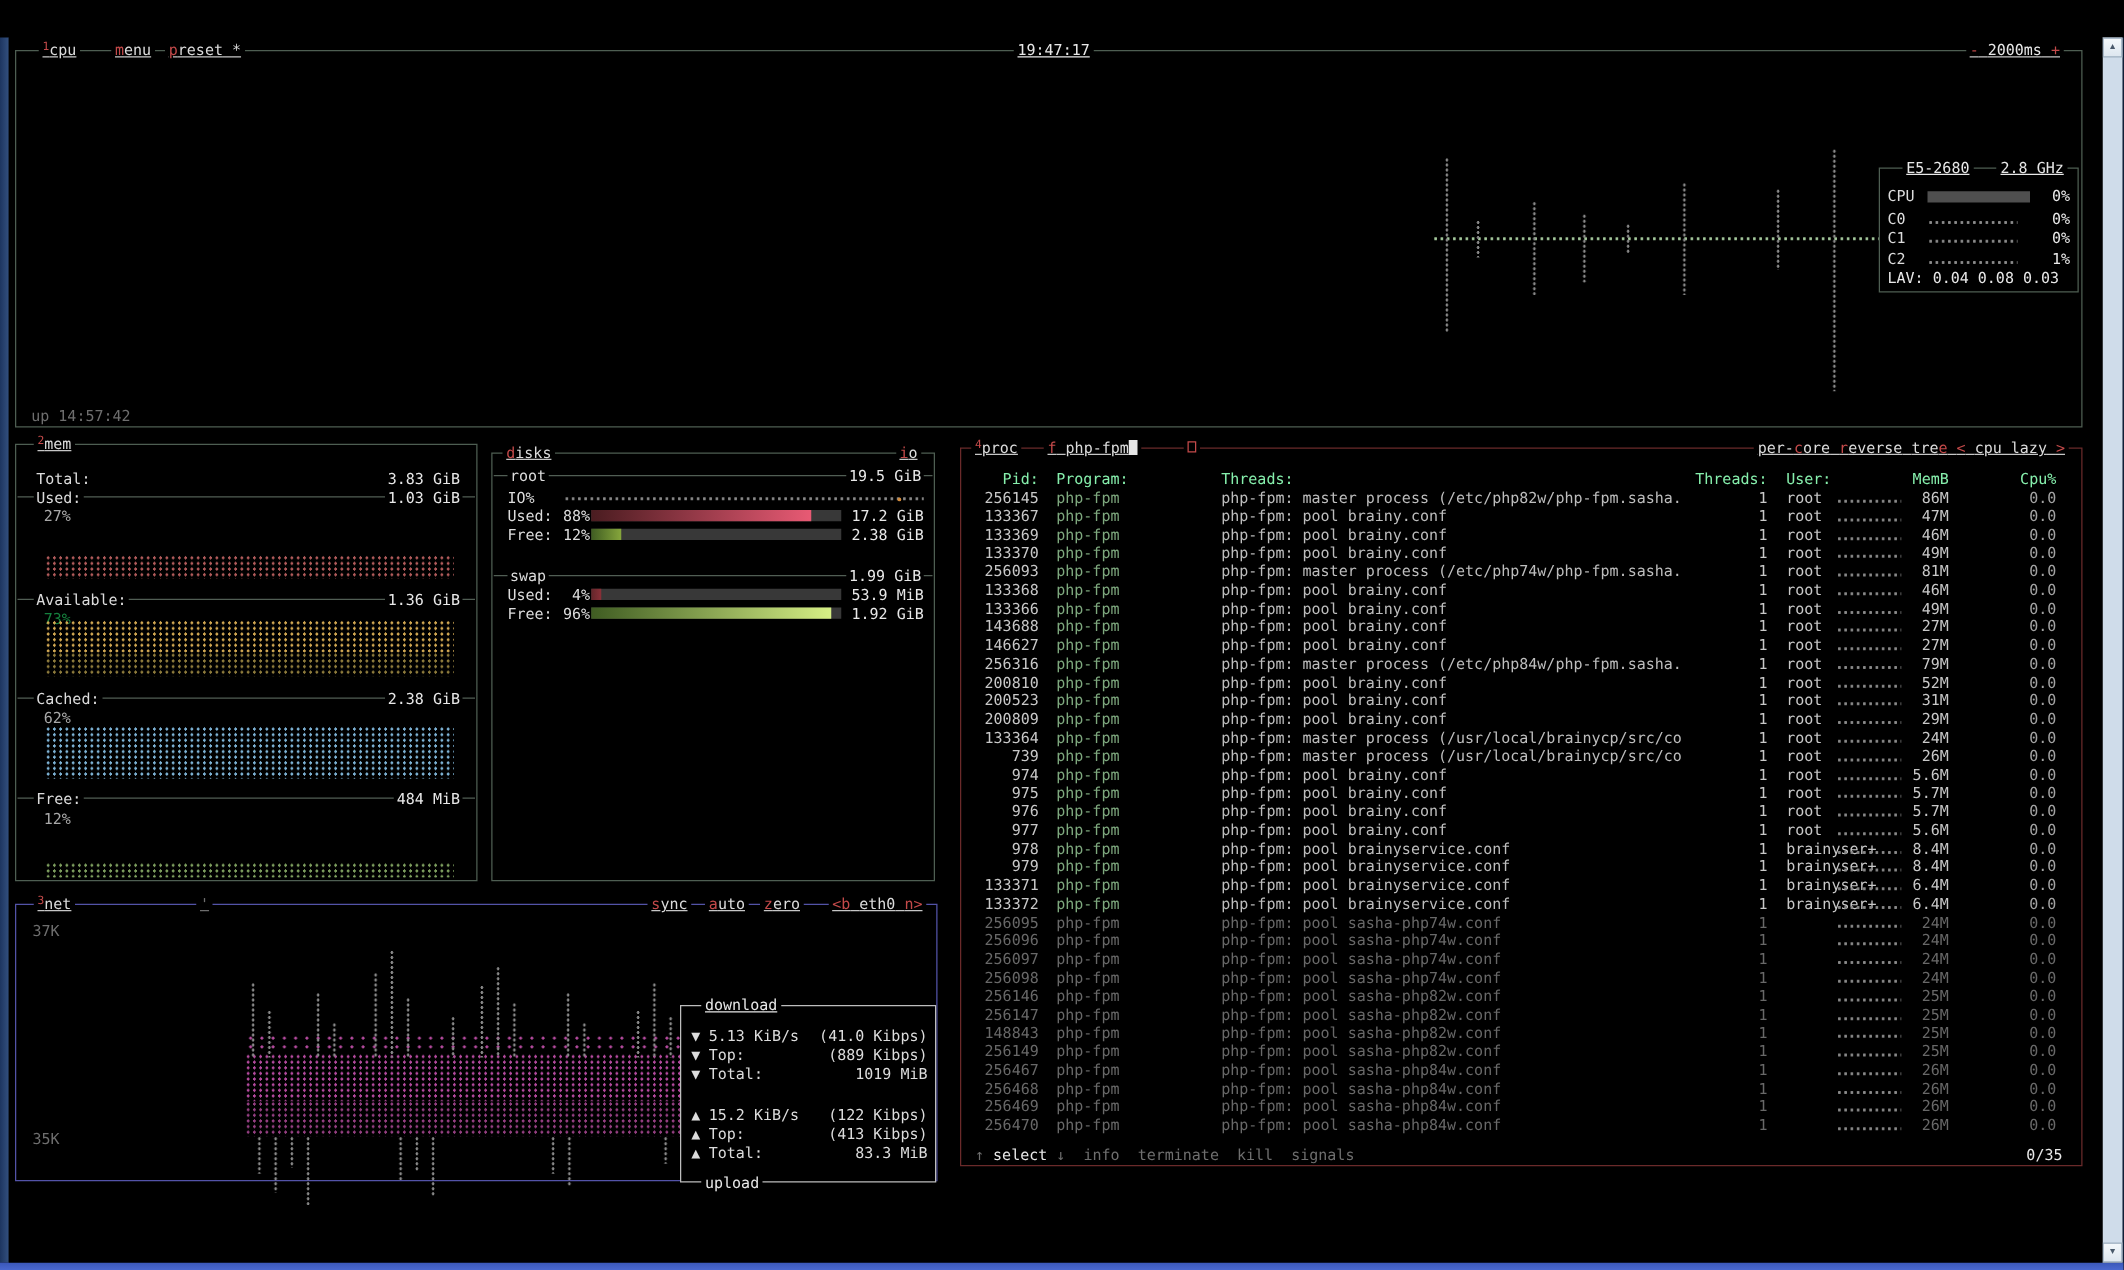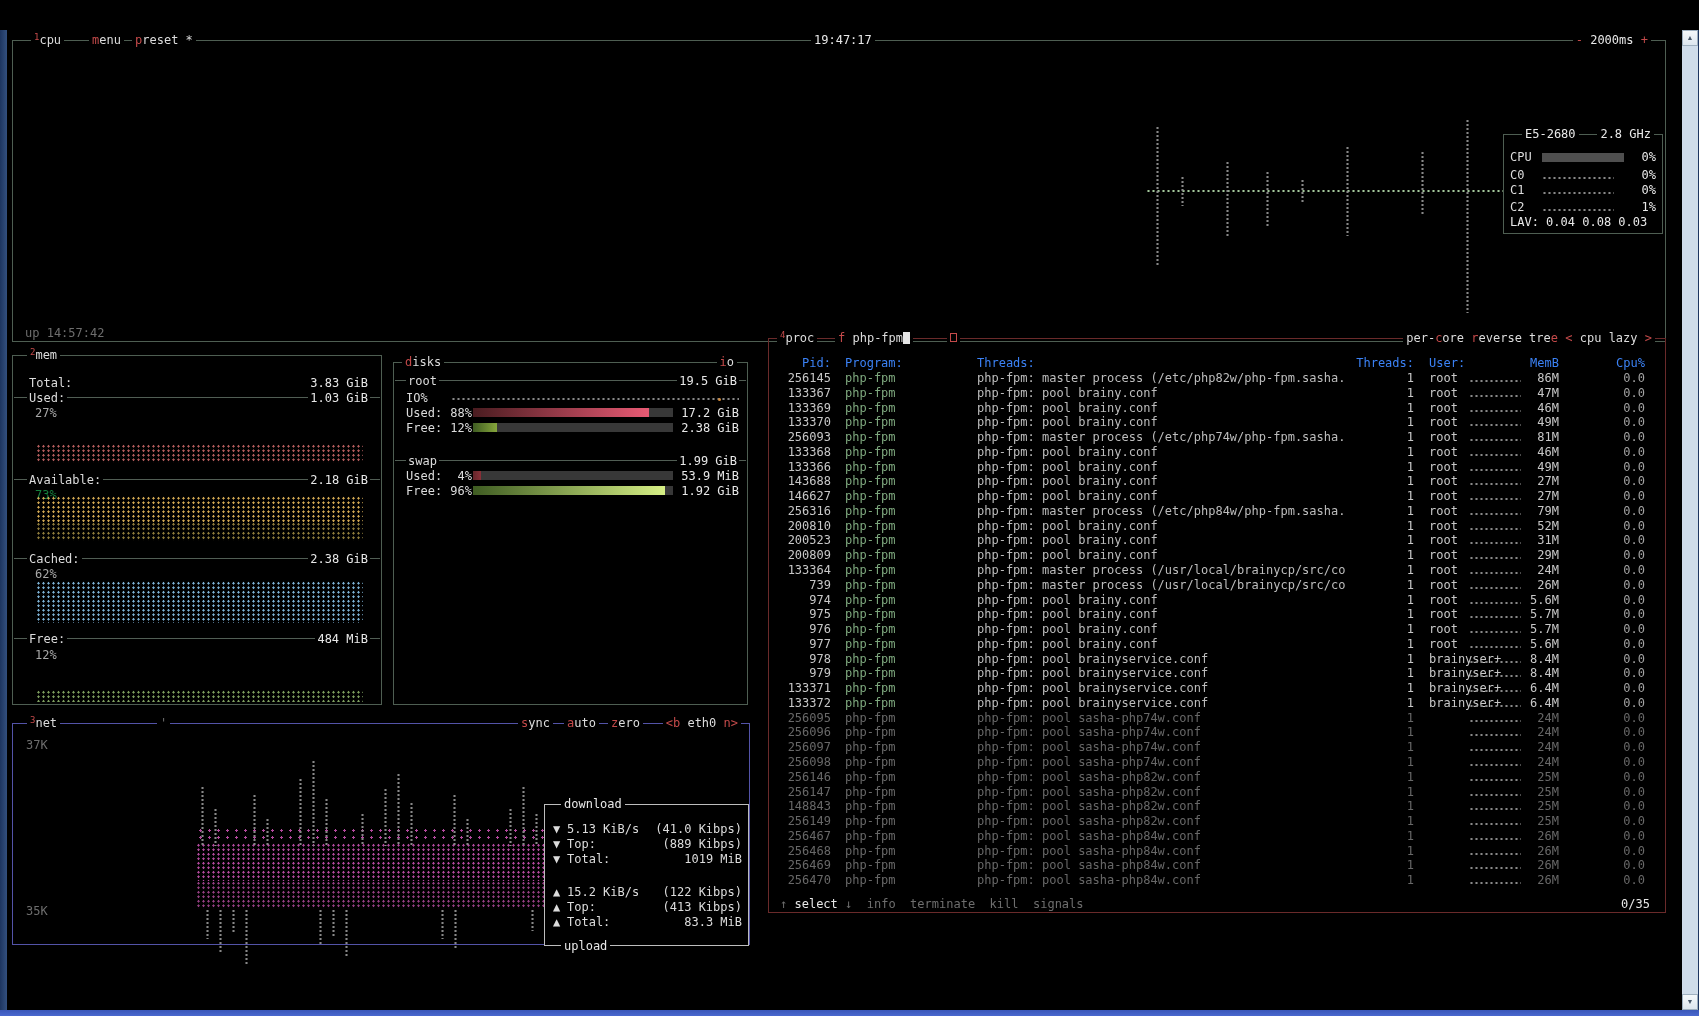--- a/index.html
+++ b/index.html
@@ -35,21 +35,21 @@
   .sb-btn{position:absolute;left:0;width:16px;height:16px;background:linear-gradient(#f4f8fb,#dde6ef);
     border:1px solid #9fb0c0;box-sizing:border-box;font-size:7px;color:#49596b;text-align:center;line-height:14px;}
   
   .term{position:absolute;left:7px;top:30px;right:17px;bottom:6px;background:#000;
     font-family:"DejaVu Sans Mono",monospace;font-size:12px;color:var(--text-main);}
   .term span,.term div{box-sizing:border-box;}
   .box{position:absolute;border:1px solid var(--border-default);}
   .box.net{border-color:var(--border-net);}
   .box.proc{border-color:var(--border-proc);}
   .btxt{position:absolute;height:14px;line-height:14px;white-space:nowrap;}
-  .onborder{top:-8px;background:#000;padding:0 3px;z-index:3;}
+  .onborder{top:-8px;background:#000;padding:0 3px;z-index:3;text-decoration:underline;}
   .hot{color:var(--accent-red);}
   .sup{font-size:9px;position:relative;top:-4px;color:var(--accent-red);}
   .bright{color:var(--text-bright);}
   .dim{color:var(--text-dim);}
   .white{color:#dcdcdc;}
   .rt{text-align:right;}
   .valtag{background:#000;z-index:2;padding:0 2px;}
   .hline{position:absolute;height:1px;background:#515e54;z-index:1;}
   .dots{position:absolute;background-image:radial-gradient(circle,var(--c,#888) 1.15px,transparent 1.3px);
     background-size:5px 4.5px;}
@@ -72,21 +72,21 @@
   .c-pid{left:2px;width:60px;text-align:right;color:#c8c8c8;}
   .c-prog{left:76px;color:var(--program-green);}
   .c-cmd{left:208px;color:#bdbdbd;}
   .c-thr{left:575px;width:70px;text-align:right;color:#c8c8c8;}
   .c-user{left:660px;color:#c8c8c8;}
   .c-memg{left:700px;width:52px;height:4px !important;top:8px;}
   .c-mem{left:712px;width:78px;text-align:right;color:#c8c8c8;}
   .c-cpu{left:806px;width:70px;text-align:right;color:#a2a2a2;}
   .prow.dimrow .c-pid,.prow.dimrow .c-prog,.prow.dimrow .c-cmd,.prow.dimrow .c-thr,
   .prow.dimrow .c-user,.prow.dimrow .c-mem,.prow.dimrow .c-cpu{color:#686868;}
-  .hdr span{color:#3b82f6;}
+  .hdr span{color:#86efac;}
   .dlrow span{position:absolute;height:14px;line-height:14px;white-space:nowrap;}
 </style>
 </head>
 <body>
 
 <div class="window">
 
 
   <div class="frame-left"></div>
   <div class="frame-right"></div>
@@ -145,21 +145,21 @@
       <span class="btxt onborder" style="left:14px;"><span class="sup">2</span><span class="white">mem</span></span>
       <div id="memStats">
           <span class="btxt white valtag" style="left: 14px; top: 20px;">Total:</span>
           <span class="btxt bright rt valtag" style="right: 11px; top: 20px;">3.83 GiB</span>
           <div class="hline" style="left: 1px; right: 1px; top: 41px;"></div>
           <span class="btxt white valtag" style="left: 14px; top: 35px;">Used:</span>
           <span class="btxt bright rt valtag" style="right: 11px; top: 35px;">1.03 GiB</span>
           <span class="btxt" style="left: 22px; top: 50px; color: rgb(168, 168, 168);">27%</span>
           <div class="hline" style="left: 1px; right: 1px; top: 123px;"></div>
           <span class="btxt white valtag" style="left: 14px; top: 117px;">Available:</span>
-          <span class="btxt bright rt valtag" style="right: 11px; top: 117px;">2.18 GiB</span>
+          <span class="btxt bright rt valtag" style="right: 11px; top: 117px;">1.36 GiB</span>
           <span class="btxt" style="left: 22px; top: 132px; color: #15803d;">73%</span>
           <div class="hline" style="left: 1px; right: 1px; top: 202px;"></div>
           <span class="btxt white valtag" style="left: 14px; top: 196px;">Cached:</span>
           <span class="btxt bright rt valtag" style="right: 11px; top: 196px;">2.38 GiB</span>
           <span class="btxt" style="left: 22px; top: 211px; color: rgb(168, 168, 168);">62%</span>
           <div class="hline" style="left: 1px; right: 1px; top: 282px;"></div>
           <span class="btxt white valtag" style="left: 14px; top: 276px;">Free:</span>
           <span class="btxt bright rt valtag" style="right: 11px; top: 276px;">484 MiB</span>
           <span class="btxt" style="left: 22px; top: 292px; color: rgb(168, 168, 168);">12%</span>
         </div>
@@ -285,21 +285,21 @@
             </div>
             <div class="dlrow" style="position: absolute; left: 0px; top: 110px; width: 205px; height: 14px;">
               <span class="white" style="left: 8px;">▲</span>
               <span class="white" style="left: 22px;">Total:</span>
               <span class="white rt" style="right: 8px; width: 120px; text-align: right;">83.3 MiB</span>
             </div>
           </div>
       </div>
     </div>
 
-    <div class="box proc" id="procBox" style="left:761px;top:308px;width:898px;height:575px;">
+    <div class="box proc" id="procBox" style="left:761px;top:328px;width:898px;height:575px;">
       <span class="btxt onborder" style="left:8px;"><span class="sup">4</span><span class="white">proc</span></span>
       <span class="btxt onborder" style="left:66px;"><span class="hot">f</span>&nbsp;<span class="white">php-fpm</span><span class="cursorblk"></span></span>
       <span class="btxt onborder" style="left:178px;"><span class="redbox"></span></span>
       <span class="btxt onborder" style="right:10px;"><span><span class="white">per-</span><span class="hot">c</span><span class="white">ore</span></span><span class="dim">&nbsp;</span><span><span class="hot">r</span><span class="white">everse</span></span><span class="dim">&nbsp;</span><span><span class="white">tre</span><span class="hot">e</span></span><span class="dim">&nbsp;</span><span class="hot">&lt;</span>&nbsp;<span class="white">cpu lazy</span>&nbsp;<span class="hot">&gt;</span></span>
 
       <div class="prow hdr" style="top:17px;">
         <span class="c-pid">Pid:</span>
         <span class="c-prog">Program:</span>
         <span class="c-cmd">Threads:</span>
         <span class="c-thr">Threads:</span>

